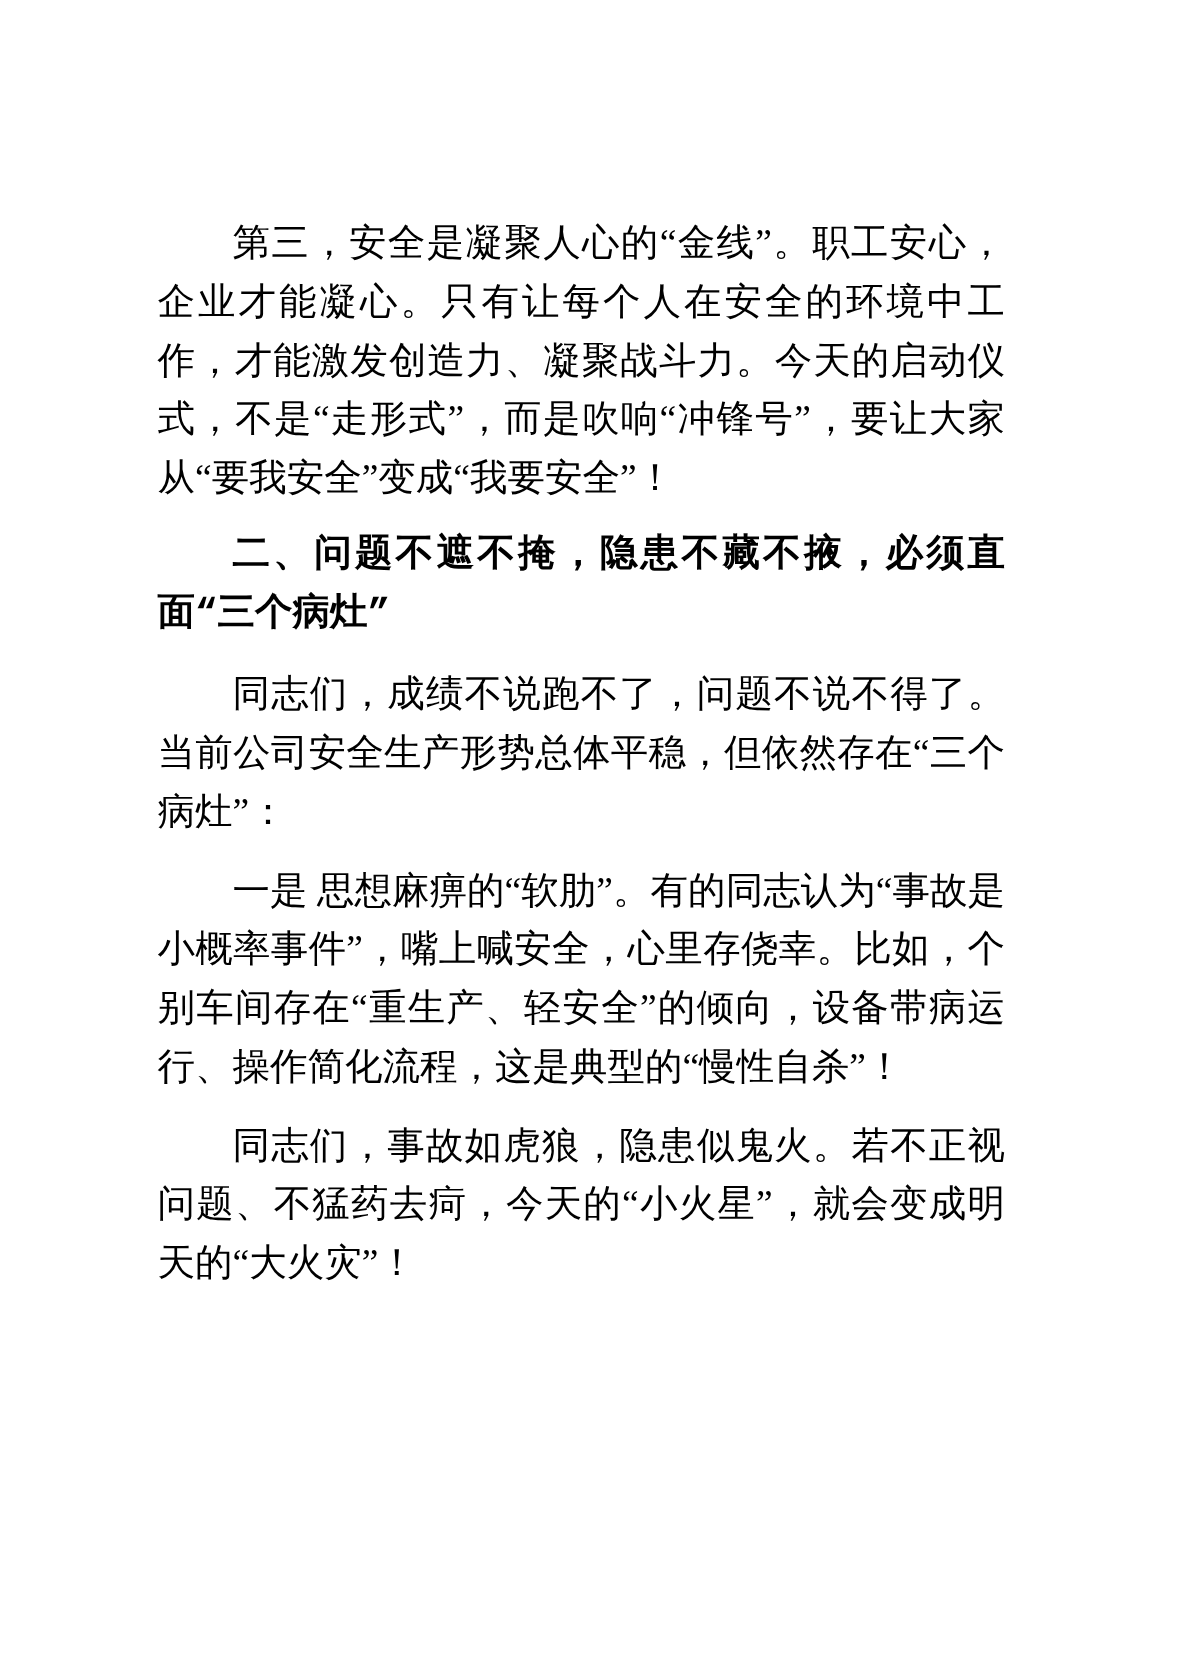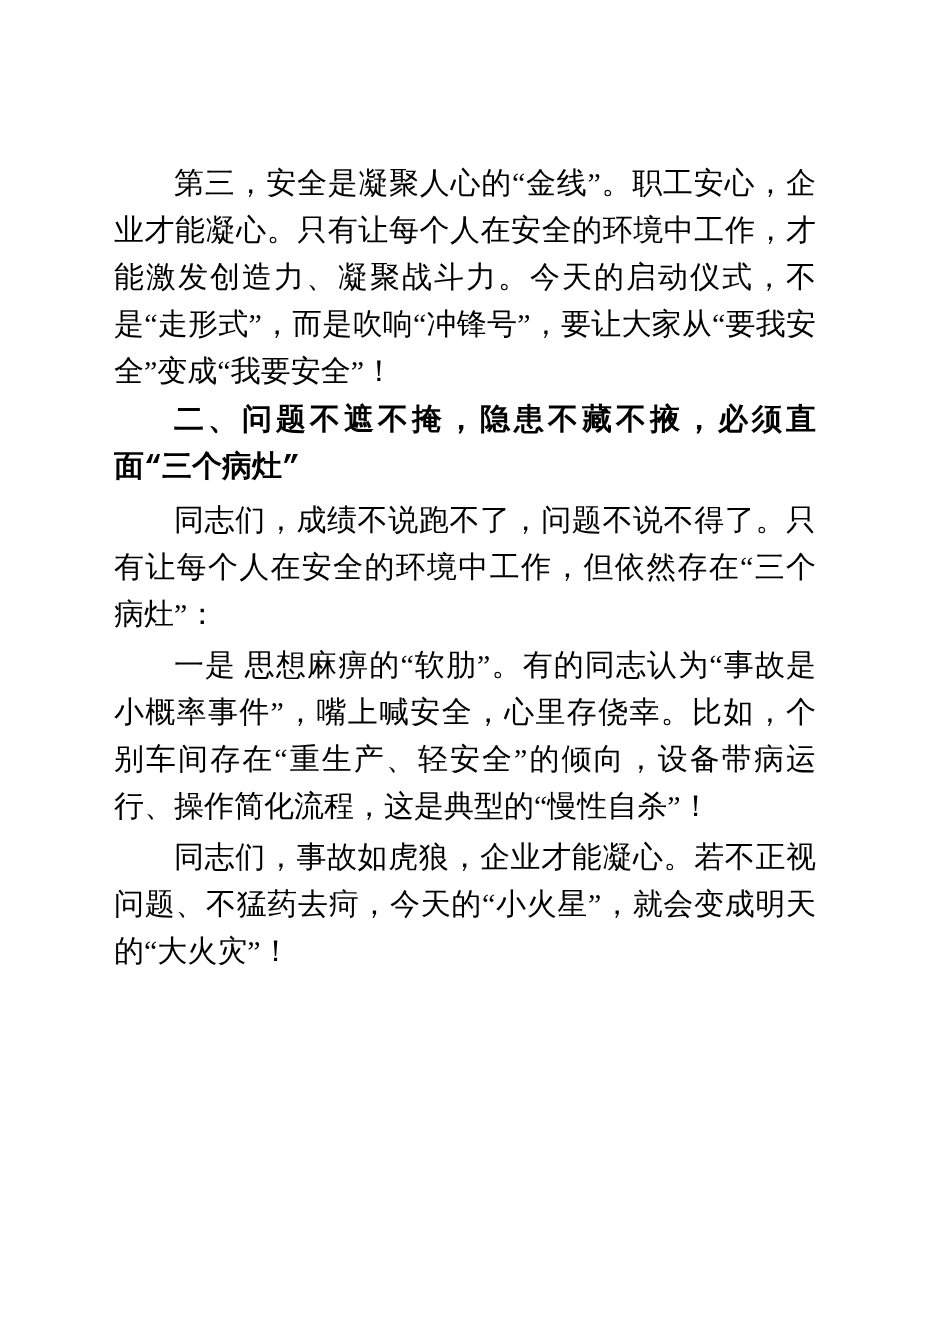--- a/index.html
+++ b/index.html
@@ -14,21 +14,21 @@
     background: #ffffff;
     overflow: hidden;
   }
   .content {
     position: absolute;
     left: 110px;
     top: 155px;
     width: 710px;
   }
   .para {
-    margin: 4px;
+    margin: 16px;
     font-family: "Liberation Serif", "DejaVu Serif", serif;
     font-size: 30px;
     line-height: 47px;
     color: #000000;
     text-align: justify;
     text-justify: inter-character;
     text-indent: 2em;
     word-break: break-all;
   }
   .heading {
@@ -36,17 +36,17 @@
     font-family: Liberation Mono, monospace;
   }
 </style>
 </head>
 <body>
 
 <div class="page">
   <div class="content">
     <p class="para">第三，安全是凝聚人心的“金线”。职工安心，企业才能凝心。只有让每个人在安全的环境中工作，才能激发创造力、凝聚战斗力。今天的启动仪式，不是“走形式”，而是吹响“冲锋号”，要让大家从“要我安全”变成“我要安全”！</p>
     <p class="para heading">二、问题不遮不掩，隐患不藏不掖，必须直面“三个病灶”</p>
-    <p class="para">同志们，成绩不说跑不了，问题不说不得了。只有让每个人在安全的环境中工作，但依然存在“三个病灶”：</p>
+    <p class="para">同志们，成绩不说跑不了，问题不说不得了。当前公司安全生产形势总体平稳，但依然存在“三个病灶”：</p>
     <p class="para">一是 思想麻痹的“软肋”。有的同志认为“事故是小概率事件”，嘴上喊安全，心里存侥幸。比如，个别车间存在“重生产、轻安全”的倾向，设备带病运行、操作简化流程，这是典型的“慢性自杀”！</p>
-    <p class="para">同志们，事故如虎狼，企业才能凝心。若不正视问题、不猛药去疴，今天的“小火星”，就会变成明天的“大火灾”！</p>
+    <p class="para">同志们，事故如虎狼，隐患似鬼火。若不正视问题、不猛药去疴，今天的“小火星”，就会变成明天的“大火灾”！</p>
   </div>
 </div>
 
 </body></html>

